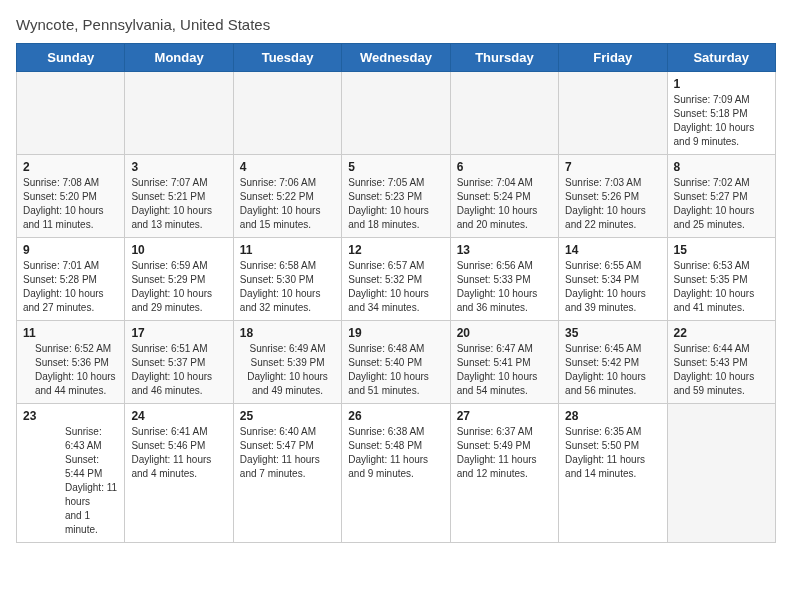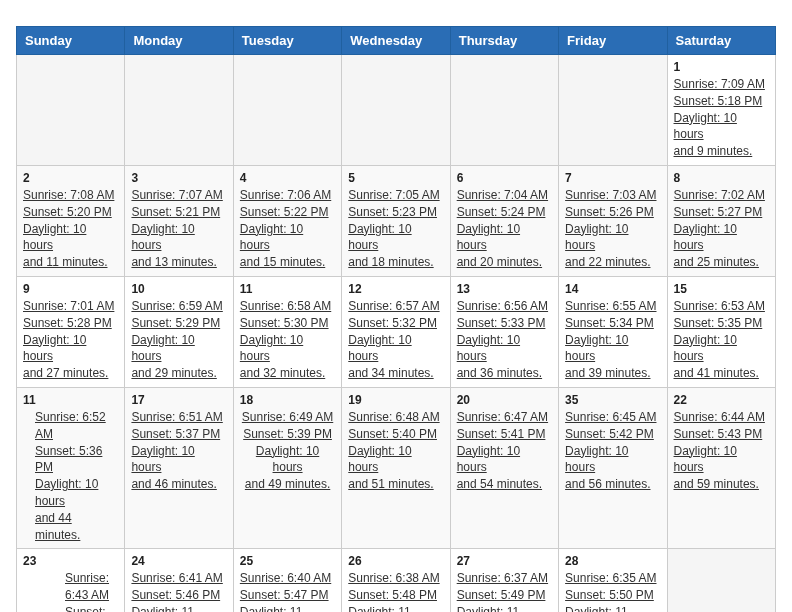--- a/index.html
+++ b/index.html
@@ -45,21 +45,21 @@
       color: #444;
     }
     .calendar {
       width: 100%;
       border-collapse: collapse;
       border: 1px solid #ccc;
     }
     .calendar th {
       background: #2a6db5;
       color: #fff;
-      text-align: left;
+      text-align: center;
       padding: 6px 8px;
       font-size: 13px;
       font-weight: bold;
       border: 1px solid #2060a0;
     }
     .calendar td {
       vertical-align: top;
       border: 1px solid #ccc;
       padding: 5px 6px;
       width: calc(100% / 7);
@@ -69,34 +69,34 @@
     .calendar tr:nth-child(even) td {
       background: #f9f9f9;
     }
     .day-number {
       font-size: 12px;
       font-weight: bold;
       color: #222;
       margin-bottom: 2px;
     }
     .day-info {
-      font-size: 12px;
+      font-size: 10px;
       color: #333;
       line-height: 1.4;
-      text-decoration: underline;
     }
     .empty-cell {
       background: #f5f5f5 !important;
     }
   </style>
 </head>
 <body>
 
 <div class="header">
   <div class="title-block">
+    <div class="location">Wyncote, Pennsylvania, United States</div>
   </div>
 </div>
 
 <table class="calendar">
   <thead>
     <tr>
     <th>Sunday</th>
         <th>Monday</th>
         <th>Tuesday</th>
         <th>Wednesday</th>

